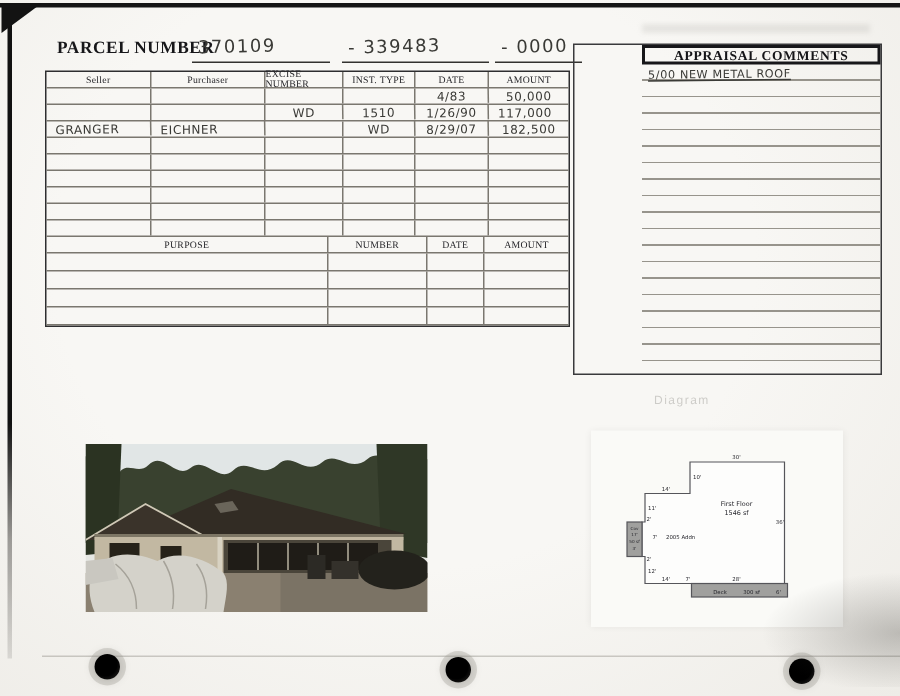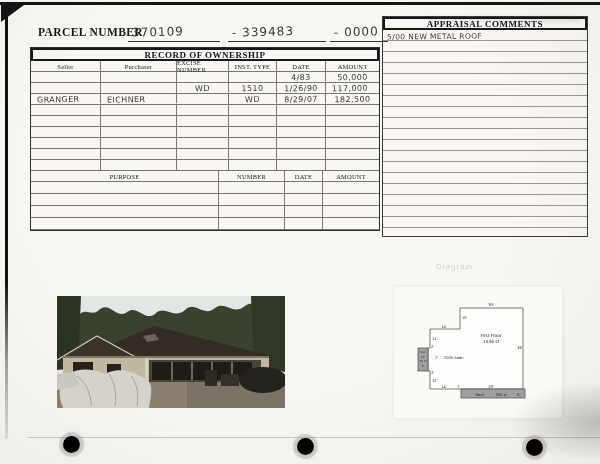--- a/index.html
+++ b/index.html
@@ -46,26 +46,26 @@
   .drow{height:11px;}
   .prow{height:12px;}
   .ow0{width:70px;}.ow1{width:76px;}.ow2{width:52px;}.ow3{width:48px;}.ow4{width:49px;}.ow5{width:53px;}
   .pw0{width:188px;}.pw1{width:66px;}.pw2{width:38px;}.pw3{width:56px;}
   .hw{font-family:"DejaVu Sans",sans-serif;font-size:8px;color:#3a3a36;letter-spacing:.4px;
     white-space:nowrap;transform:rotate(-1deg);}
   .al{justify-content:flex-start !important;padding-left:6px;}
   .ar{justify-content:flex-end !important;padding-right:3px;}
 
   
-  .appr{position:absolute;left:382px;top:16px;width:206px;height:221px;
-    border:1.5px solid #3a3a3c;box-sizing:border-box;}
+  .appr{position:absolute;left:382px;top:29px;width:206px;height:221px;
+    border:1.5px solid #3a3a3c;box-sizing:border-box;padding-left:45px;}
   .alines{position:relative;width:100%;height:calc(100% - 13px);
     background:repeating-linear-gradient(to bottom, transparent 0 10px, #97948c 10px 11px);}
   .anote{position:absolute;left:4px;top:2px;font-family:"DejaVu Sans",sans-serif;font-size:7.5px;
-    color:#3a3a36;letter-spacing:.4px;transform:rotate(-.6deg);white-space:nowrap;}
+    color:#3a3a36;letter-spacing:.4px;transform:rotate(-.6deg);white-space:nowrap;text-decoration:underline;}
 
   
   .photo{position:absolute;left:57px;top:296px;width:228px;height:112px;}
   .plan-sheet{position:absolute;left:394px;top:287px;width:168px;height:131px;
     background:#fafaf7;box-shadow:0 0 5px rgba(0,0,0,.07);}
   .plan{position:absolute;left:402px;top:297px;width:146px;height:116px;}
   .plan text{font-family:"DejaVu Sans",sans-serif;fill:#26262c;}
   .dim{font-size:3.6px;}
   .ff{font-size:4.3px;}
   .tiny{font-size:2.8px;fill:#1d1d22;}
@@ -81,21 +81,20 @@
   <div class="ghost-bar"></div>
 
   <div class="parcel">
     <span class="plabel">PARCEL NUMBER</span>
     <span class="useg u1"><span class="hwbig">370109</span></span>
     <span class="useg u2"><span class="hwbig">- 339483</span></span>
     <span class="useg u3"><span class="hwbig">- 0000</span></span>
   </div>
 
   <div class="t">
-    <div class="sec">RECORD OF OWNERSHIP</div>
     <div class="row hcols">
       <div class="ow0">Seller</div>
       <div class="ow1">Purchaser</div>
       <div class="ow2">EXCISE NUMBER</div>
       <div class="ow3">INST. TYPE</div>
       <div class="ow4">DATE</div>
       <div class="ow5">AMOUNT</div>
     </div>
     <div class="row drow">
       <div class="ow0"></div>

